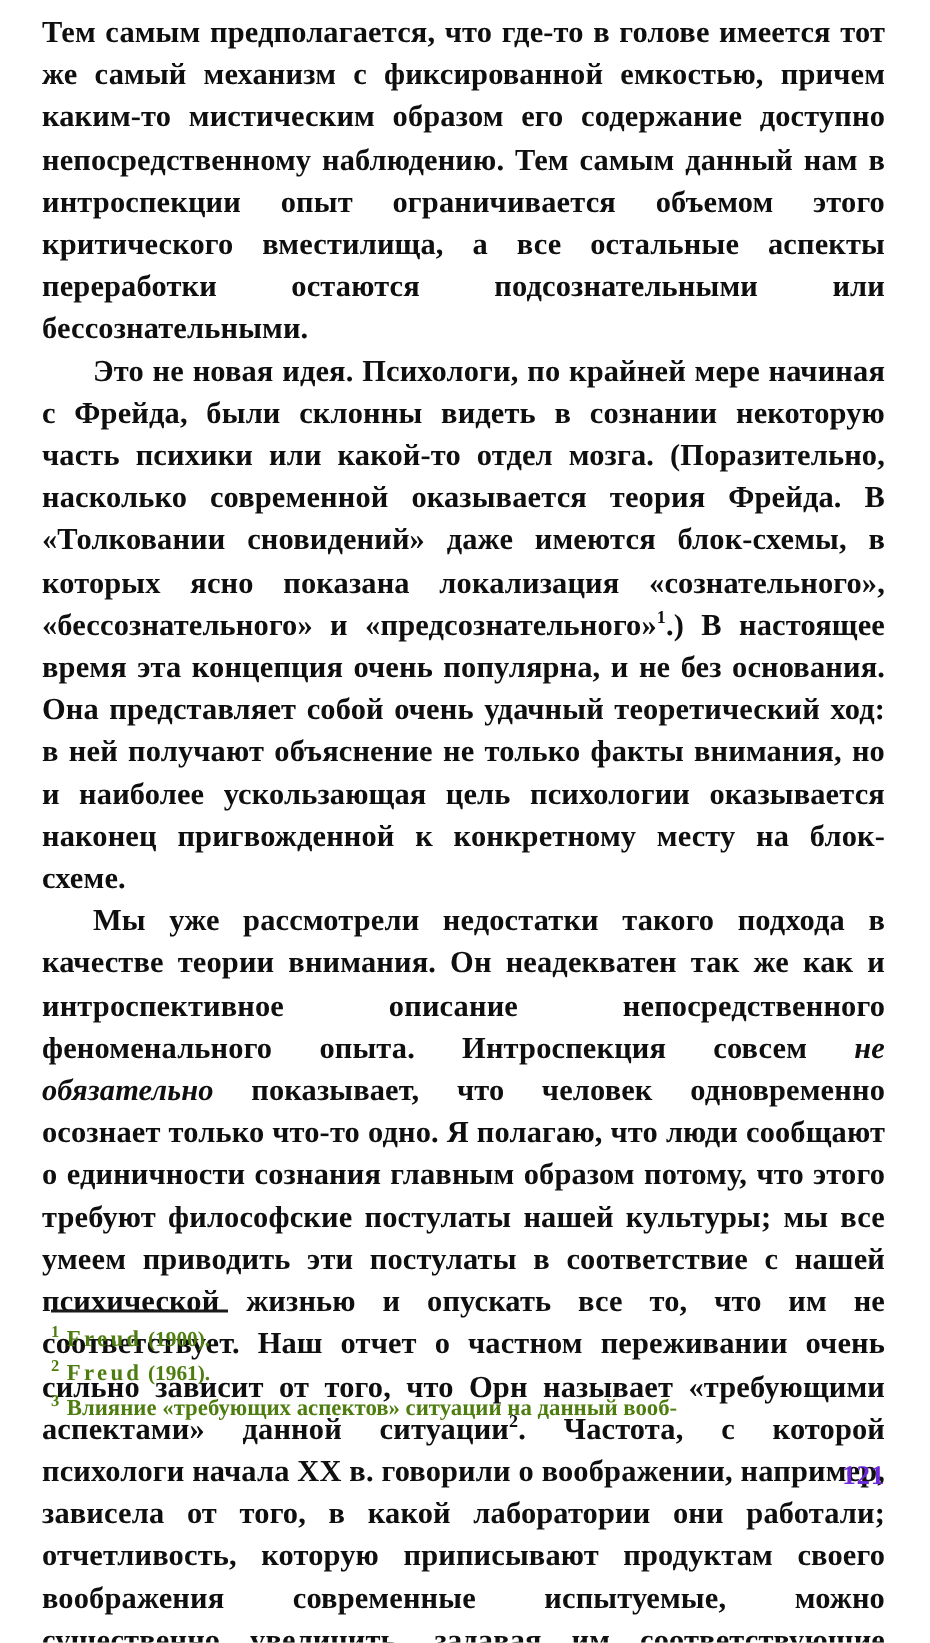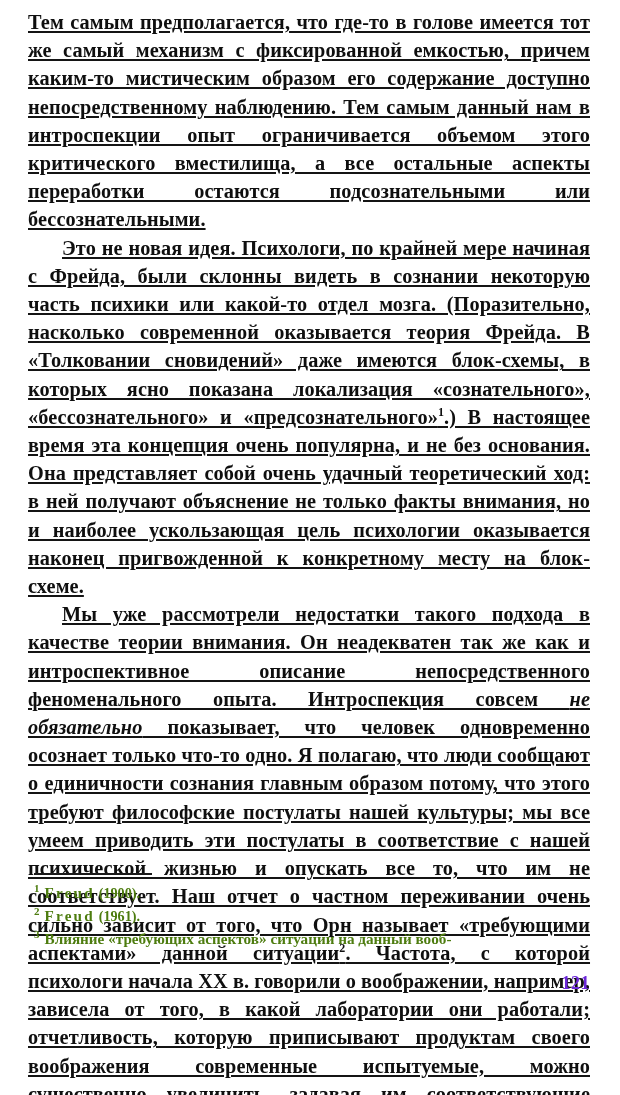--- a/index.html
+++ b/index.html
@@ -13,21 +13,20 @@
     font-family: "Liberation Serif", "DejaVu Serif", serif;
     color: #141414;
     overflow: hidden;
   }
   .page {
     position: relative;
     width: 620px;
     height: 1008px;
     box-sizing: border-box;
     padding: 8px 30px 0 28px;
-    text-decoration: underline;
   }
   .body-text {
     font-size: 20.3px;
     line-height: 28.2px;
     text-align: justify;
     text-justify: inter-word;
     letter-spacing: 0.1px;
     font-weight: 700;
     color: #0f0f0f;
   }

